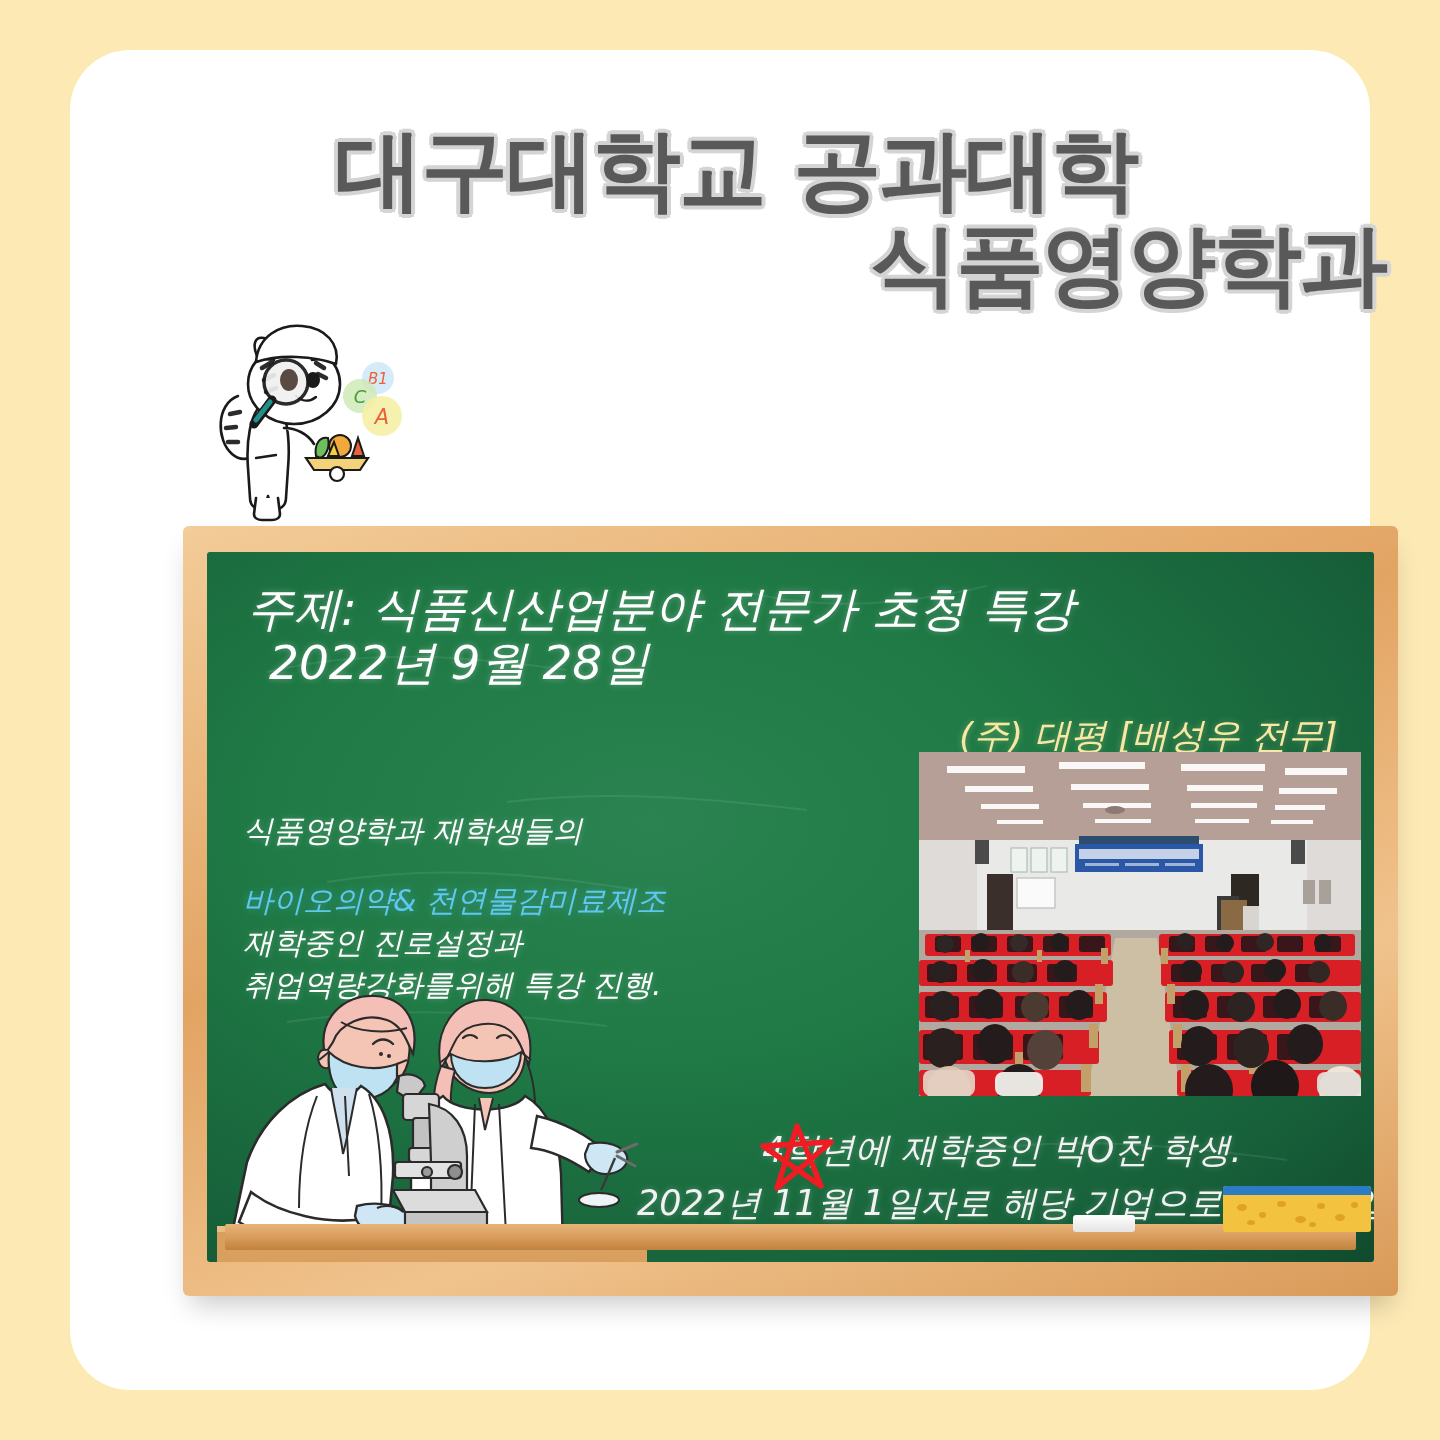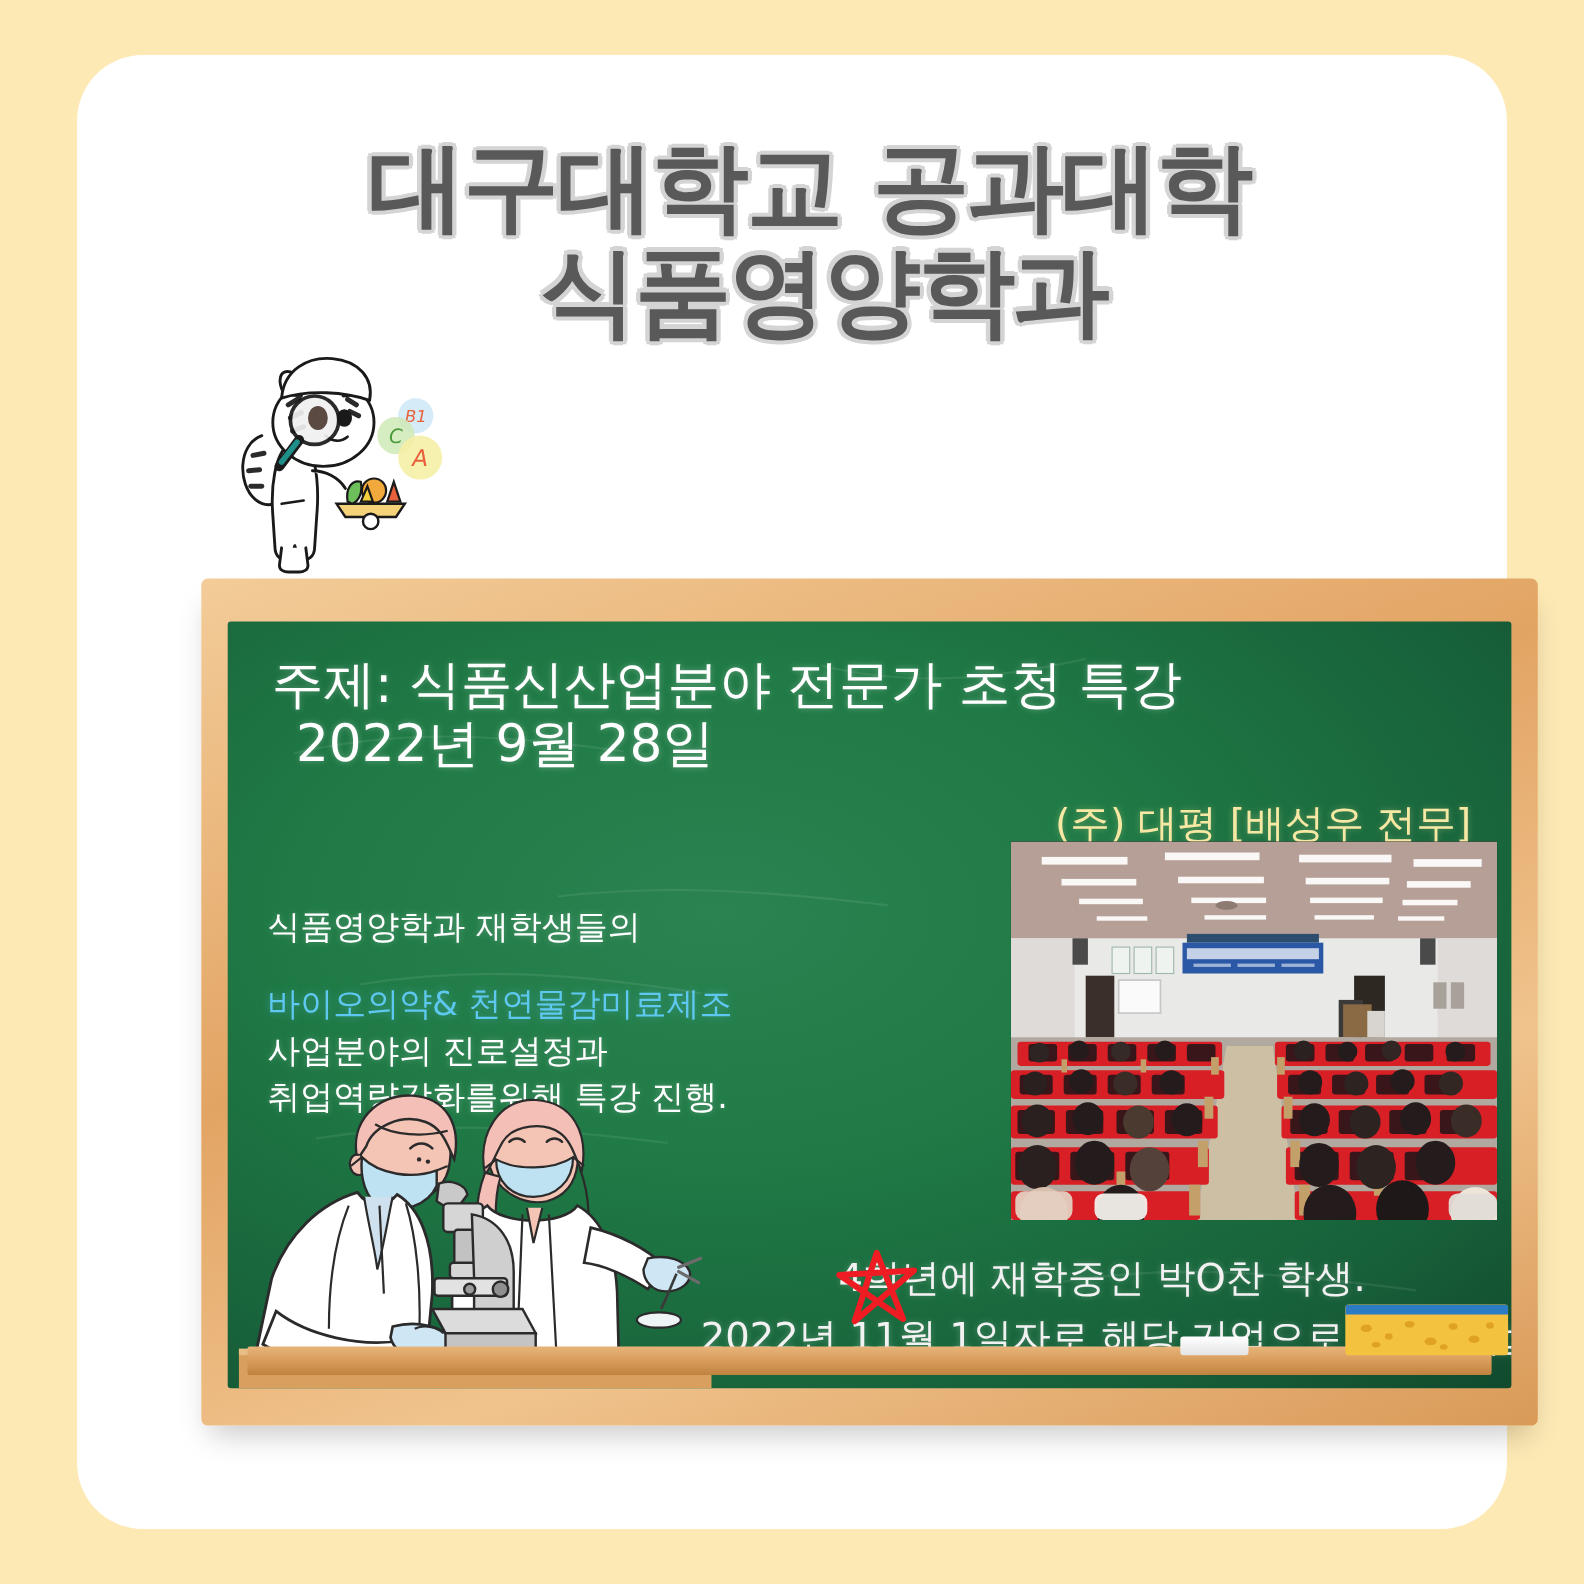--- a/index.html
+++ b/index.html
@@ -42,42 +42,43 @@
     font-size: 88px;
     letter-spacing: -2px;
     color: #595959;
     text-shadow:
       -3px -3px 0 #d4d4d4,  3px -3px 0 #d4d4d4,
       -3px  3px 0 #d4d4d4,  3px  3px 0 #d4d4d4,
        0px -4px 0 #d4d4d4,  0px  4px 0 #d4d4d4,
       -4px  0px 0 #d4d4d4,  4px  0px 0 #d4d4d4;
     white-space: nowrap;
   }
-  #title-line-2 { padding-left: 26px; }
+  #title-line-2 { padding-left: 26px; text-align: right; }
 
   
   #mascot {
     position: absolute;
     left: 140px;
     top: 268px;
     width: 200px;
     height: 210px;
   }
 
   
   #chalkboard {
     position: absolute;
     left: 113px;
     top: 476px;
     width: 1215px;
     height: 770px;
     background: linear-gradient(160deg, #f3cc99 0%, #e2a463 40%, #f0c38d 70%, #d99a58 100%);
     border-radius: 6px;
     box-shadow: 0 16px 26px -8px rgba(0,0,0,0.22);
-    padding: 39px 24px 34px 24px;
+    padding: 26px 24px 34px 24px;
+    font-style: italic;
   }
   #chalkboard-surface {
     position: relative;
     width: 100%;
     height: 100%;
     background:
       radial-gradient(ellipse at 38% 38%, #2a8350 0%, #1f7a45 38%, #17603a 78%, #114a2d 100%);
     border-radius: 3px;
     overflow: hidden;
   }
@@ -284,21 +285,21 @@
         </g>
       </svg>
 
       <div class="board-text" id="topic-line">주제: 식품신산업분야 전문가 초청 특강</div>
       <div class="board-text" id="date-line">2022년 9월 28일</div>
       <div class="board-text" id="company-line">(주) 대평 [배성우 전무]</div>
 
       <div id="body-block">
         <div class="body-line">식품영양학과 재학생들의</div>
         <div class="body-line highlight">바이오의약&amp; 천연물감미료제조</div>
-        <div class="body-line">사업분야의 진로설정과</div>
+        <div class="body-line">재학중인 진로설정과</div>
         <div class="body-line">취업역량강화를위해 특강 진행.</div>
       </div>
 
       <div id="lecture-photo">
         <svg viewBox="0 0 442 344" width="442" height="344" preserveAspectRatio="none">
 
           <rect x="0" y="0" width="442" height="92" fill="#b69f96"></rect>
           <g fill="#fdfdfd" opacity=".95">
             <rect x="28" y="14" width="78" height="7"></rect>
               <rect x="140" y="10" width="86" height="7"></rect>

